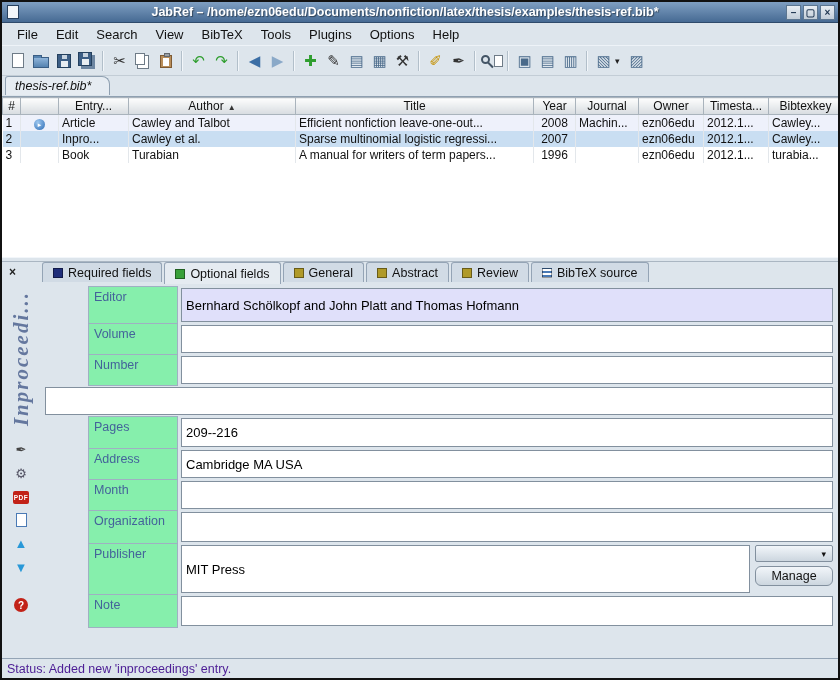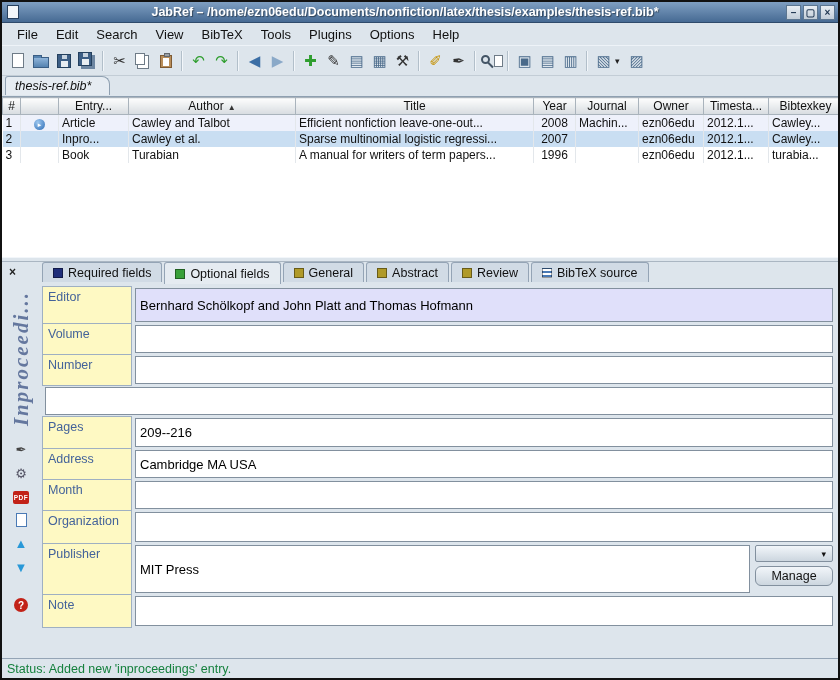--- a/index.html
+++ b/index.html
@@ -99,42 +99,42 @@
   .edtab.active { background:#e5ebf1; height:22px; }
   .tabicon { width:10px; height:10px; border:1px solid rgba(0,0,0,.4); }
   .ic-req { background:#1f2e7a; }
   .ic-opt { background:#39a039; }
   .ic-gen { background:#b09a28; }
   .ic-src { background:repeating-linear-gradient(180deg,#ffffff 0 2px,#4a7ab5 2px 4px); }
   .ed-fields { flex:1; padding:1px 4px 0 2px; display:flex; flex-direction:column; overflow:hidden; }
   .frow { display:flex; align-items:stretch; margin-top:-1px; }
   .frow:first-child { margin-top:0; }
   .flabel {
-    flex:0 0 90px; background:#fef9c3; border:1px solid #9fb0c2;
-    font-size:12.5px; color:#44639a; padding:3px 5px;
+    flex:0 0 90px; background:#86efac; border:1px solid #9fb0c2;
+    font-size:12.5px; color:#44639a; padding:3px 5px;margin-left:46px;
   }
   .fwrap { flex:1; display:flex; align-items:stretch; padding:2px 1px 2px 3px; min-width:0; }
   .finput {
     flex:1; min-width:0; border:1px solid #82909e; background:#fff;
     font-family:"Liberation Sans", sans-serif; font-size:13px; padding:0 4px;
   }
   .finput.focused { background:#e0e0fa; }
   .pubside { flex:0 0 78px; display:flex; flex-direction:column; margin-left:5px; gap:4px; }
   .combo-btn {
     height:17px; background:linear-gradient(#f2f6fa,#ccd6df); border:1px solid #82909e;
     display:flex; align-items:center; justify-content:flex-end; padding:0 6px; font-size:9px;
     border-radius:2px;
   }
   .manage-btn {
     height:20px; background:linear-gradient(#f2f6fa,#ccd6df); border:1px solid #82909e;
     display:flex; align-items:center; justify-content:center; font-size:12.5px;
     border-radius:6px;
   }
   
-  .statusbar { flex:0 0 20px; border-top:1px solid #94a4b5; display:flex; align-items:center; padding:0 5px; font-size:12.5px; color:#15803d; background:#dde5ec; }
+  .statusbar { flex:0 0 20px; border-top:1px solid #94a4b5; display:flex; align-items:center; padding:0 5px; font-size:12.5px; color:#4c1d95; background:#dde5ec; }
 </style>
 </head>
 <body>
 
 <div class="window">
 
   <div class="titlebar">
     <span class="win-icon"></span>
     <span class="title-text">JabRef – /home/ezn06edu/Documents/nonfiction/latex/thesis/examples/thesis-ref.bib*</span>
     <span class="win-btns">

